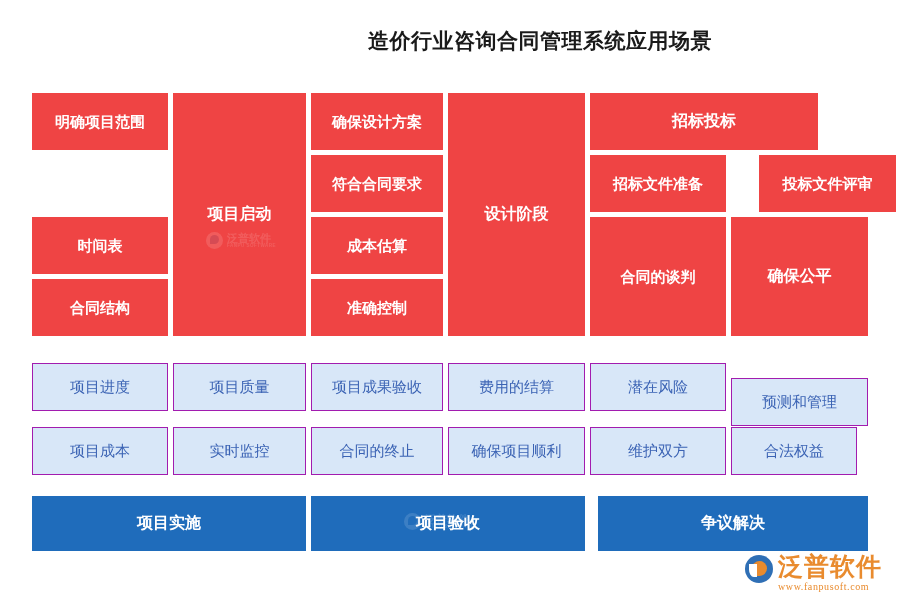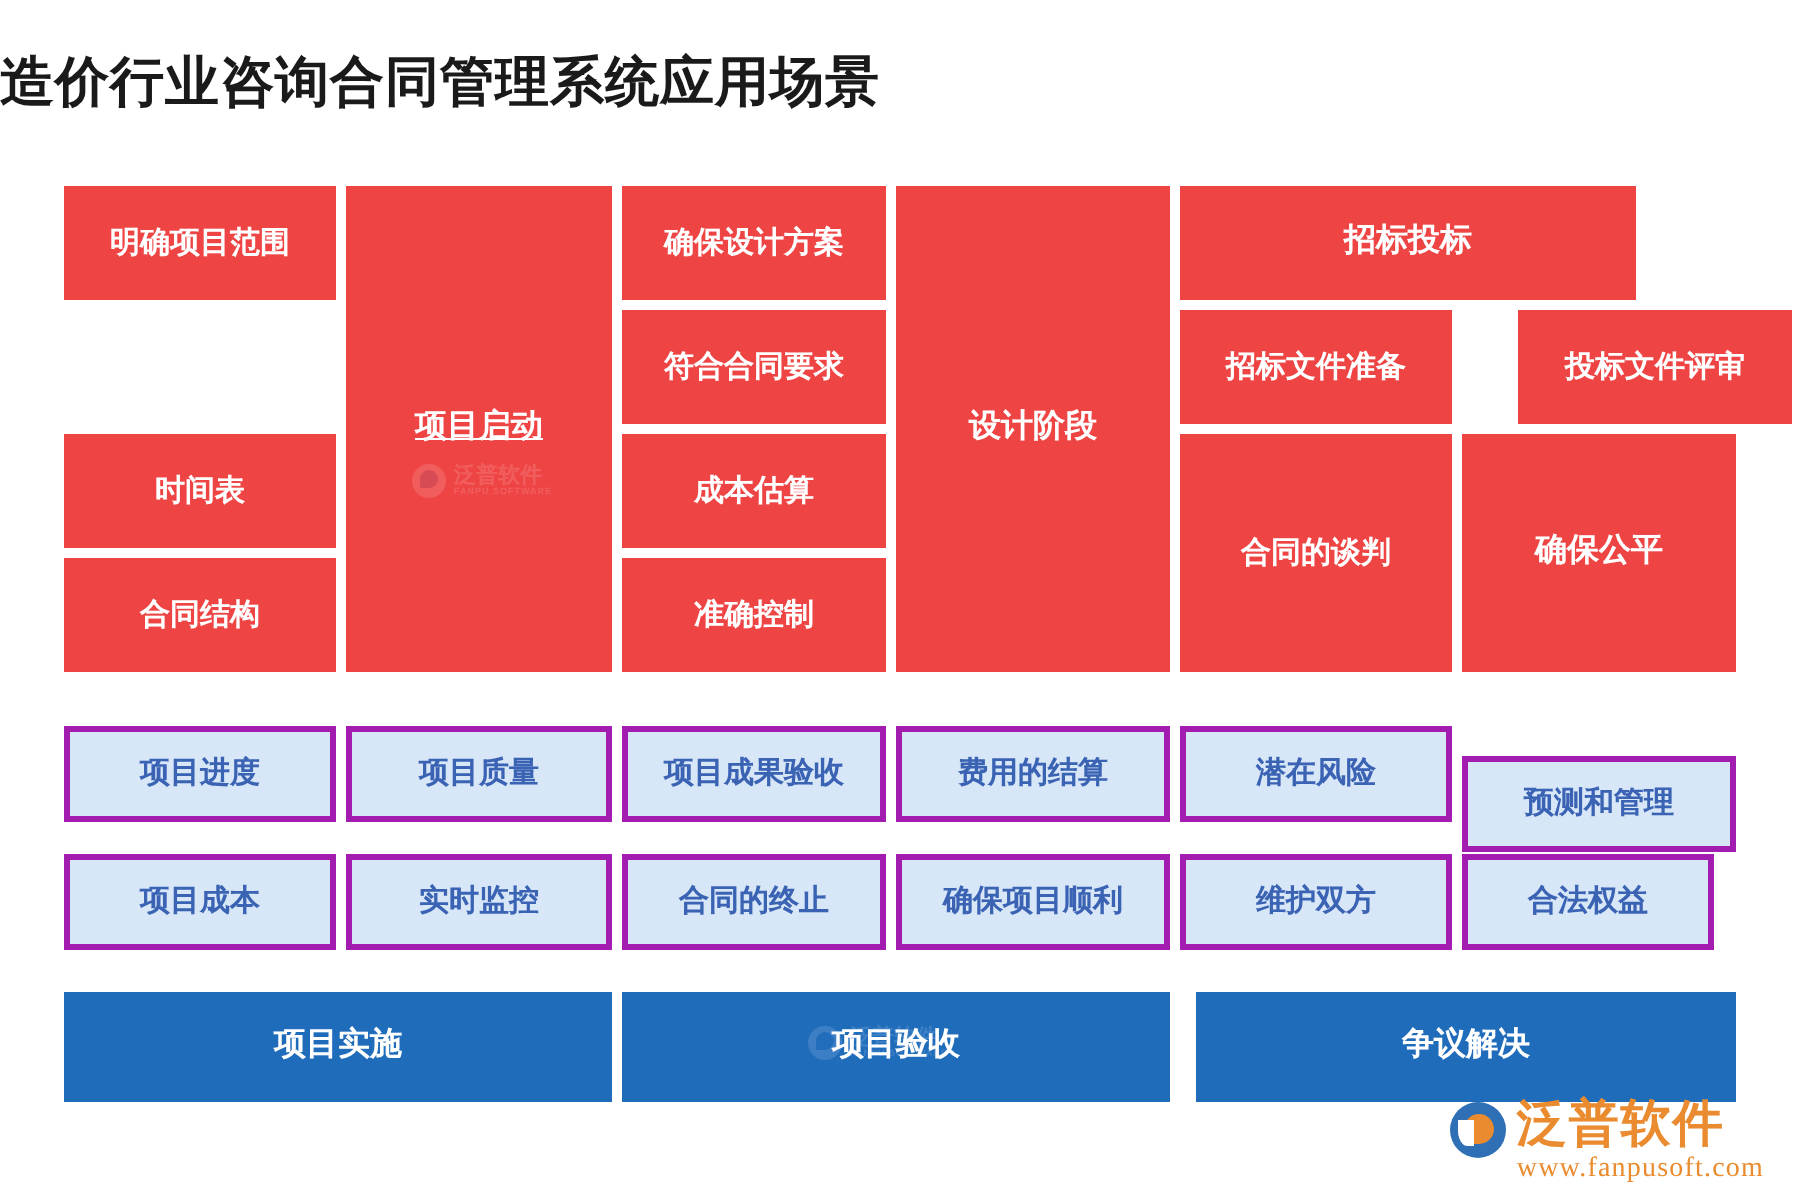--- a/index.html
+++ b/index.html
@@ -20,22 +20,22 @@
     width: 900px;
     height: 600px;
   }
 
   
   #page-title {
     position: absolute;
     left: 0;
     top: 24px;
     width: 712px;
-    text-align: left;
-    font-size: 27px;
+    text-align: right;
+    font-size: 21px;
     font-weight: bold;
     color: #1a1a1a;
     letter-spacing: 0.5px;
     line-height: 34px;
     white-space: nowrap;
   }
 
   
   .cell {
     position: absolute;
@@ -50,23 +50,23 @@
     background: #ef4444;
     color: #ffffff;
     font-weight: bold;
     font-size: 15px;
   }
   .cell.dark.big {
     font-size: 16px;
   }
   .cell.light {
     background: #d8e7f8;
-    border: 3px solid #a21caf;
+    border: 1px solid #a21caf;
     color: #3b63b4;
-    font-weight: bold;
+    font-weight: normal;
     font-size: 15px;
   }
   .cell.bottom {
     background: #1f6cbb;
     color: #ffffff;
     font-weight: bold;
     font-size: 16px;
   }
 
   
@@ -151,39 +151,39 @@
     flex-direction: column;
     line-height: 1;
   }
   #brand-cn {
     font-size: 25px;
     font-weight: bold;
     color: #e98b2e;
     letter-spacing: 1px;
   }
   #brand-en {
-    font-size: 14px;
+    font-size: 10px;
     color: #e98b2e;
     letter-spacing: 0.6px;
     margin-top: 3px;
     font-family: "Liberation Serif", "DejaVu Serif", serif;
   }
 </style>
 </head>
 <body>
 
 <div id="canvas">
 
   <div id="page-title">造价行业咨询合同管理系统应用场景</div>
 
   <div class="cell dark" style="left:32px;  top:93px;  width:136px; height:57px;">明确项目范围</div>
   <div class="cell dark" style="left:32px;  top:217px; width:136px; height:57px;">时间表</div>
   <div class="cell dark" style="left:32px;  top:279px; width:136px; height:57px;">合同结构</div>
 
-  <div class="cell dark big" style="left:173px; top:93px; width:133px; height:243px;text-decoration:underline;">项目启动</div>
+  <div class="cell dark big" style="left:173px; top:93px; width:133px; height:243px;">项目启动</div>
 
   <div class="watermark" style="left:206px; top:232px;">
     <span class="wm-mark"></span>
     <span class="wm-text">
       <span class="wm-cn">泛普软件</span>
       <span class="wm-en">FANPU SOFTWARE</span>
     </span>
   </div>
 
   <div class="cell dark" style="left:311px; top:93px;  width:132px; height:57px;">确保设计方案</div>

